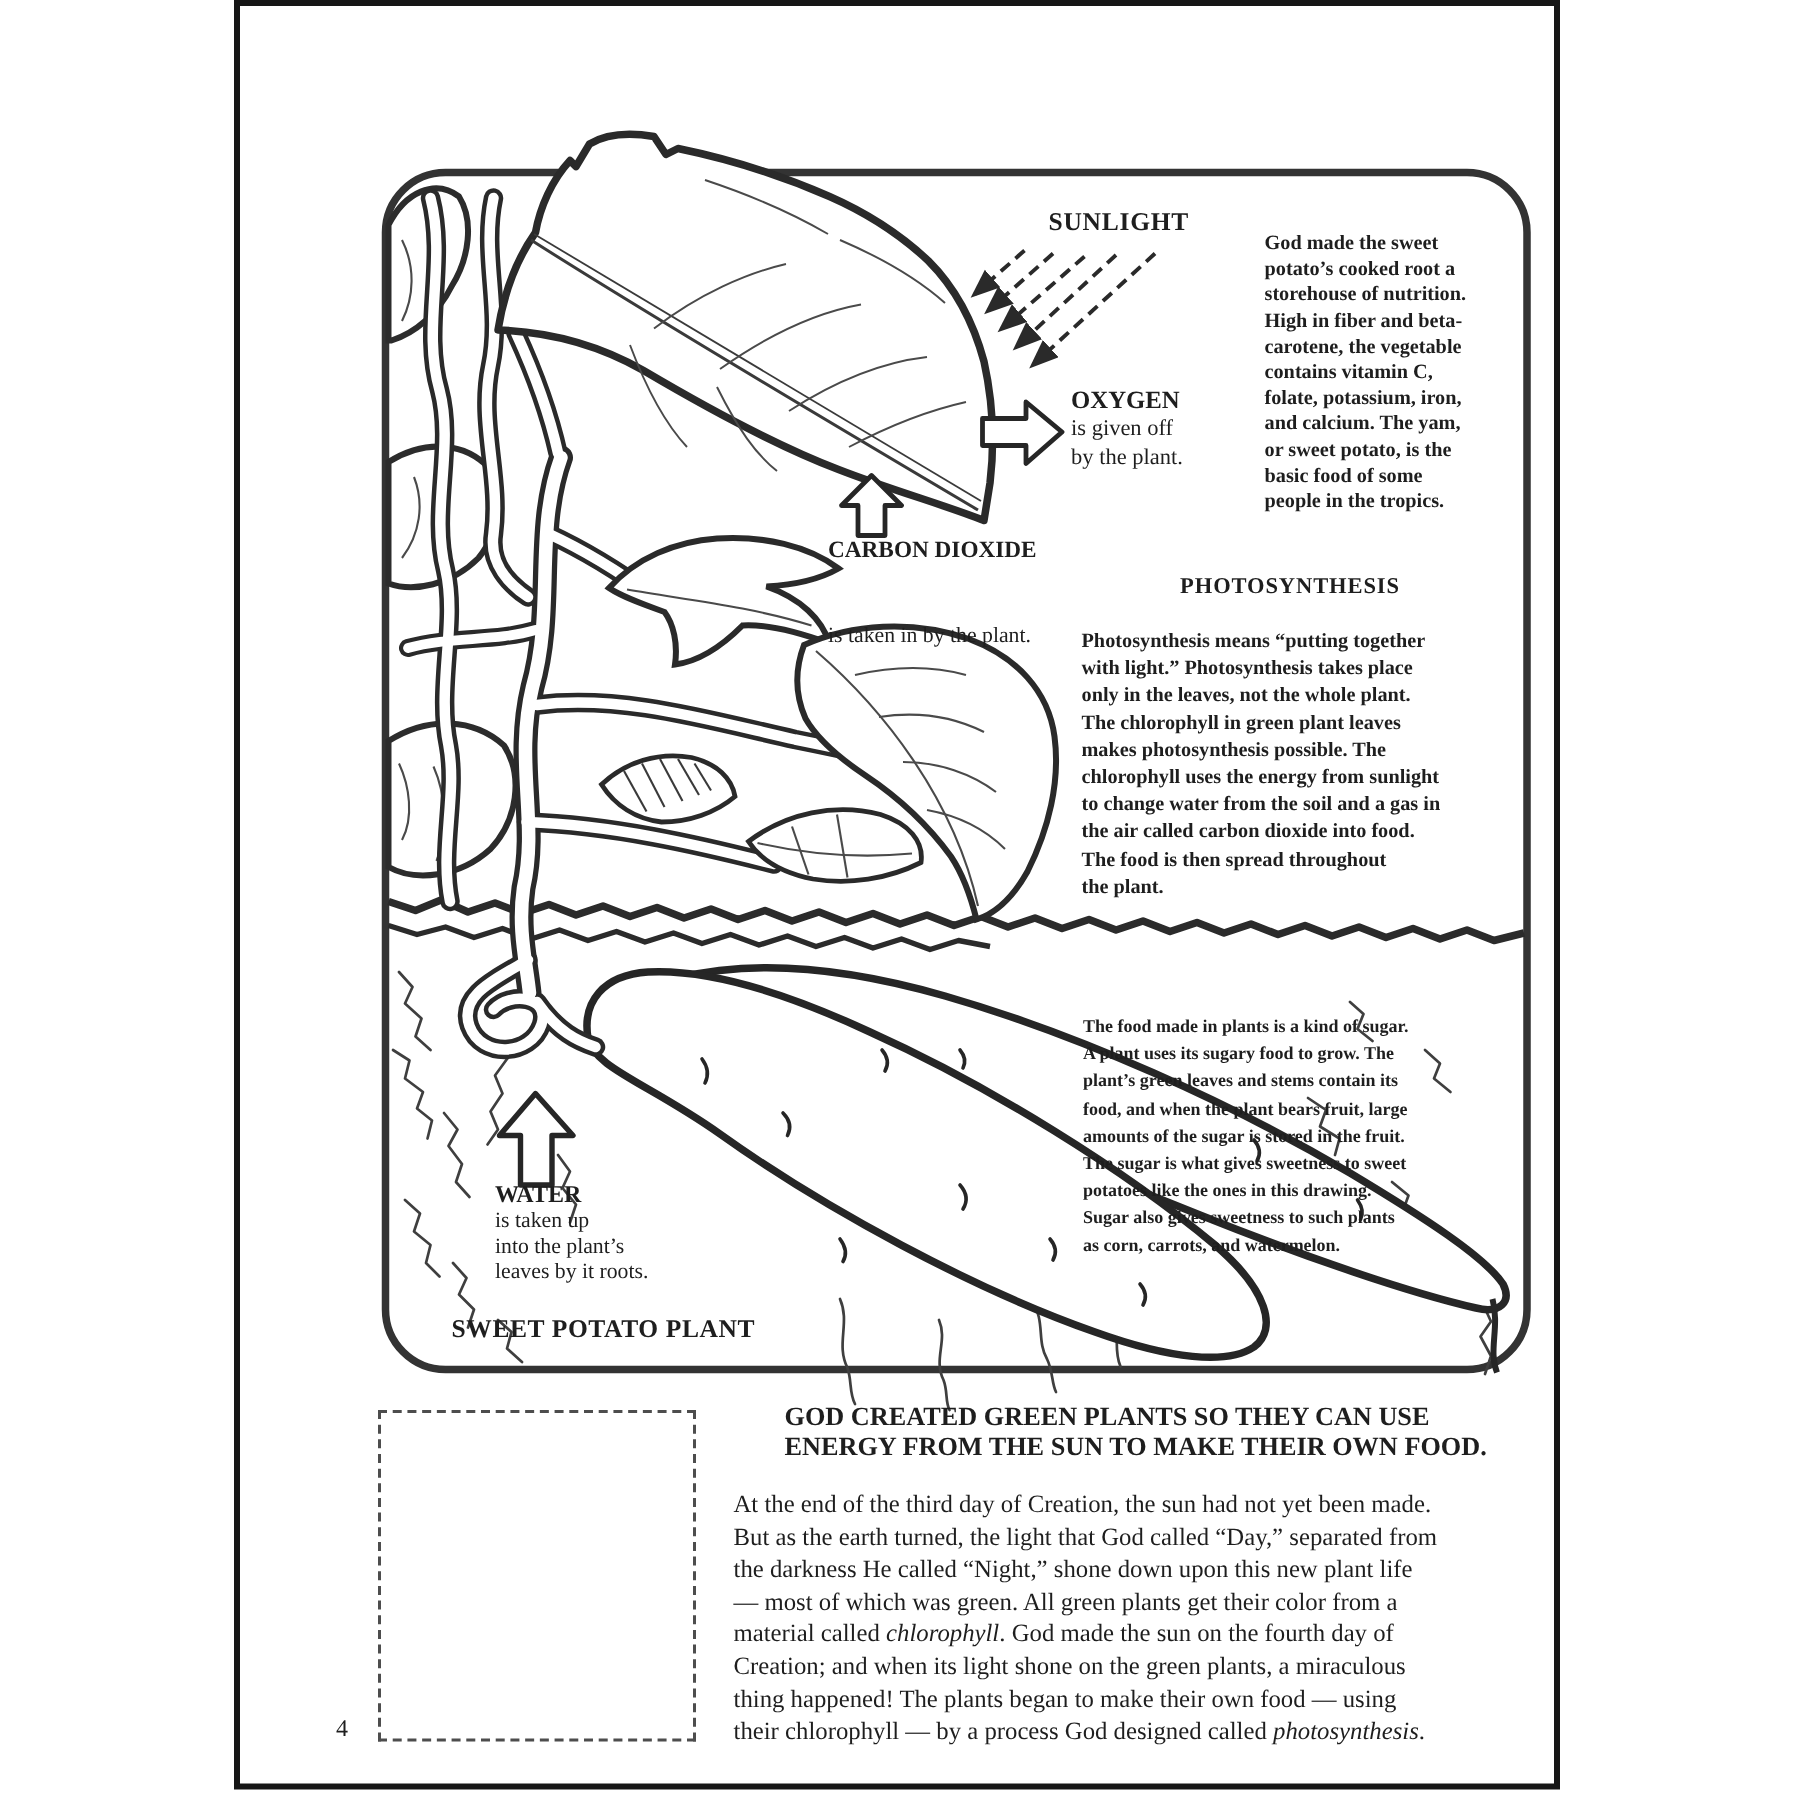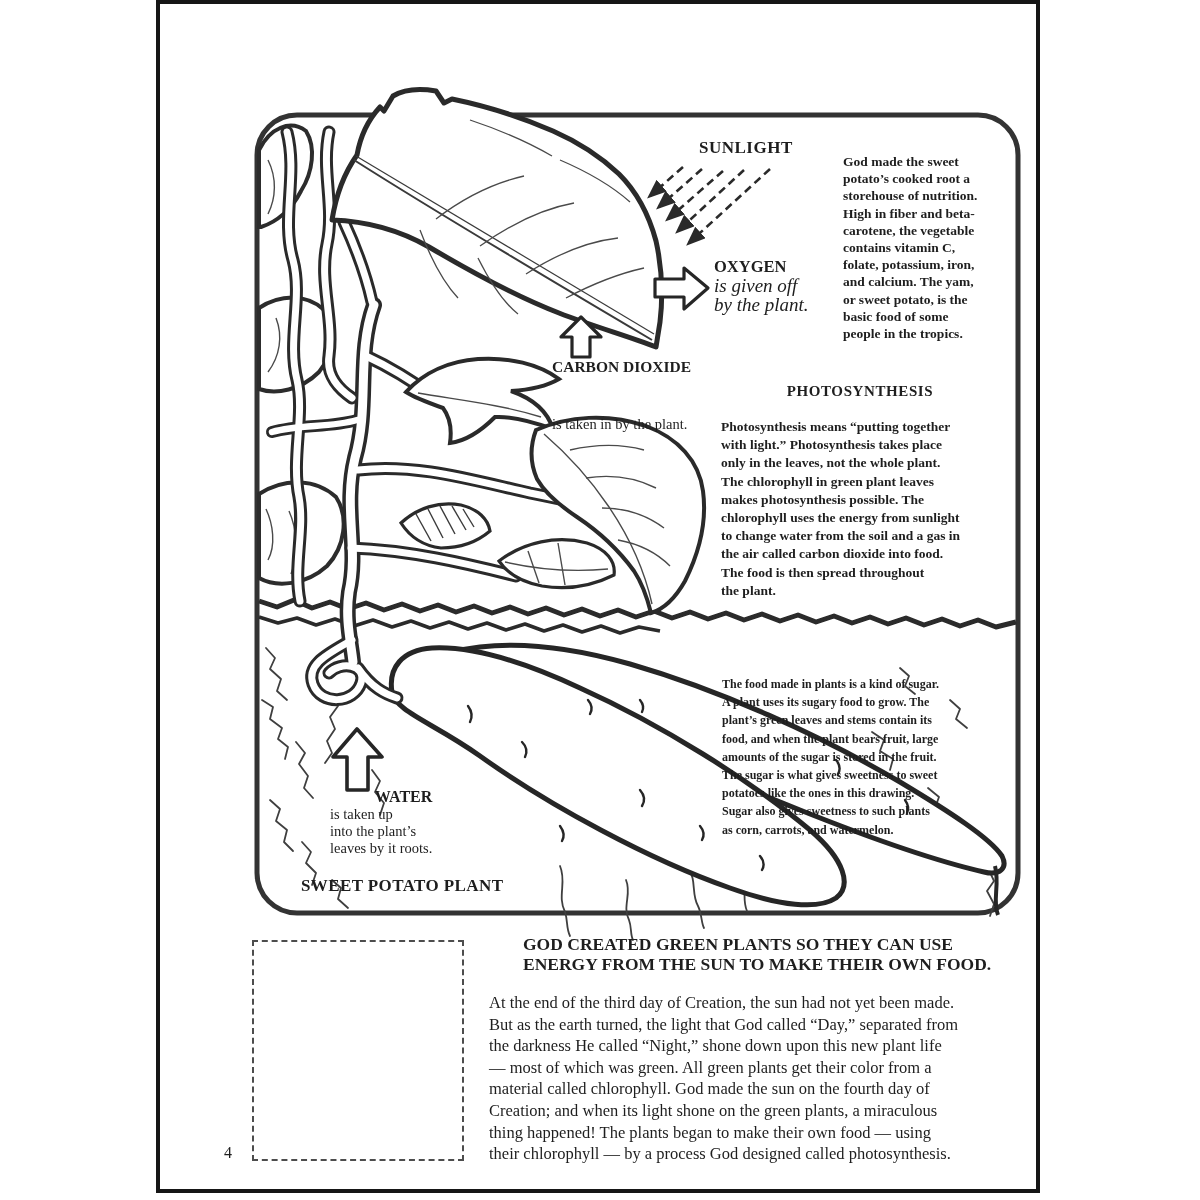--- a/index.html
+++ b/index.html
@@ -3,35 +3,35 @@
 <meta charset="utf-8">
 <style>
   html,body{margin:0;padding:0;background:#ffffff;}
   #canvas{position:relative;width:1200px;height:1200px;background:#ffffff;overflow:hidden;
           font-family:"Liberation Serif","DejaVu Serif",serif;color:#1e1e1e;}
   .abs{position:absolute;}
   .pre{white-space:pre;}
   #page-frame{left:156px;top:0;width:884px;height:1193px;border:4px solid #161616;box-sizing:border-box;}
   #art{left:0;top:0;z-index:1;}
   .txt{z-index:2;}
-  .it{}
+  .it{font-style:italic;}
 
   #sunlight-label{left:699px;top:138px;font-size:17px;font-weight:bold;letter-spacing:.5px;}
   #oxygen-label{left:714px;top:257px;}
   #oxygen-label .t{font-size:16.5px;font-weight:bold;}
-  #oxygen-label .d{font-size:19px;line-height:18.5px;font-style:italic;}
+  #oxygen-label .d{font-size:15px;line-height:18.5px;}
   #co2-label{left:552px;top:358px;}
   #co2-label .t{font-size:15.5px;font-weight:bold;}
   #co2-label .d{font-size:14.5px;line-height:17px;margin-top:40px;}
   #nutrition-note{left:843px;top:153px;font-size:13.5px;font-weight:bold;line-height:17.2px;}
   #photo-heading{left:700px;top:383px;width:320px;text-align:center;font-size:15px;font-weight:bold;letter-spacing:.6px;}
   #photo-body{left:721px;top:418px;font-size:13.5px;font-weight:bold;line-height:18.2px;}
   #sugar-note{left:722px;top:675px;font-size:12px;font-weight:bold;line-height:18.2px;}
   #water-label{left:330px;top:788px;}
-  #water-label .t{font-size:16px;font-weight:bold;text-align:right;}
+  #water-label .t{font-size:16px;font-weight:bold;}
   #water-label .d{font-size:14.5px;line-height:17.2px;}
   #starch-label{left:452px;top:751px;}
   #starch-label .t{font-size:15.5px;font-weight:bold;letter-spacing:1px;}
   #starch-label .d{font-size:14.5px;line-height:17.2px;}
   #plant-caption{left:301px;top:876px;font-size:17px;font-weight:bold;letter-spacing:.4px;}
   #blank-box{left:252px;top:940px;width:212px;height:221px;border:2px dashed #4d4d4d;box-sizing:border-box;}
   #footer-heading{left:490px;top:935px;font-size:17.5px;font-weight:bold;line-height:19.5px;margin-left:33px;}
   #footer-paragraph{left:489px;top:992px;font-size:16.5px;line-height:21.6px;}
   #page-number{left:224px;top:1144px;font-size:16px;}
 </style>

